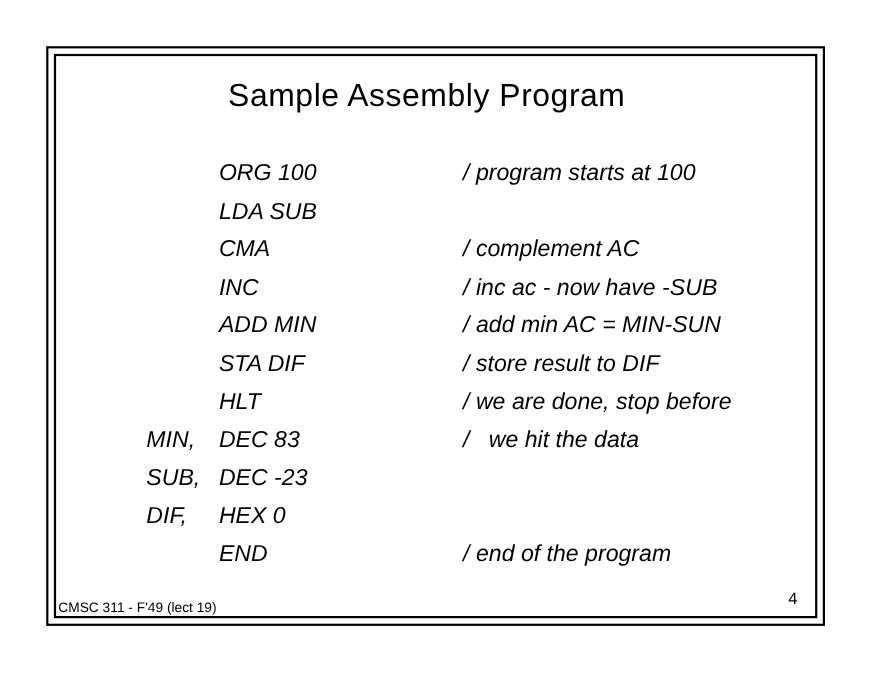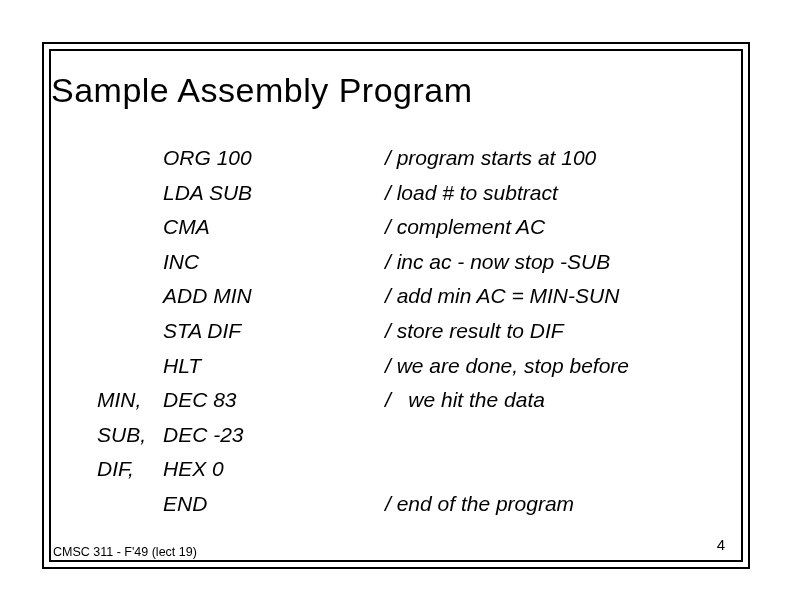--- a/index.html
+++ b/index.html
@@ -19,38 +19,38 @@
   }
   .inner-frame {
     position: absolute;
     inset: 5px;
     border: 2px solid #000000;
     background: #ffffff;
   }
   .slide-title {
     position: absolute;
     top: 20px; left: 0; right: 16px;
-    text-align: left;
-    font-size: 34px;
+    text-align: center;
+    font-size: 29px;
     font-weight: 400;
     letter-spacing: 0.5px;
     white-space: nowrap;
   }
   .program-listing {
     position: absolute;
     top: 90px; left: 46px; right: 8px; font-style: italic;
   }
   .code-row {
     display: flex;
     height: 34.6px;
     line-height: 34.6px;
     font-size: 21px;
     white-space: pre;
   }
-  .code-row .label  { width: 66px;  flex: 0 0 66px; }
+  .code-row .label  { width: 66px;  flex: 0 0 66px; margin-left: 36px; }
   .code-row .instr  { width: 222px; flex: 0 0 222px; }
   .code-row .comment{ flex: 1 1 auto; }
   .footer-left {
     position: absolute;
     left: 2px; bottom: 1px;
     font-size: 12.5px;
     white-space: nowrap;
   }
   .page-number {
     position: absolute;
@@ -61,23 +61,23 @@
 </head>
 <body>
 
 <div class="outer-frame">
   <div class="inner-frame">
 
     <div class="slide-title">Sample Assembly Program</div>
 
     <div class="program-listing">
         <div class="code-row"><span class="col label"></span><span class="col instr">ORG 100</span><span class="col comment">/ program starts at 100</span></div>
-        <div class="code-row"><span class="col label"></span><span class="col instr">LDA SUB</span><span class="col comment">/ load # to subtract</span></div>
+        <div class="code-row"><span class="col label"></span><span class="col instr">LDA SUB</span></div>
         <div class="code-row"><span class="col label"></span><span class="col instr">CMA</span><span class="col comment">/ complement AC</span></div>
-        <div class="code-row"><span class="col label"></span><span class="col instr">INC</span><span class="col comment">/ inc ac - now stop -SUB</span></div>
+        <div class="code-row"><span class="col label"></span><span class="col instr">INC</span><span class="col comment">/ inc ac - now have -SUB</span></div>
         <div class="code-row"><span class="col label"></span><span class="col instr">ADD MIN</span><span class="col comment">/ add min AC = MIN-SUN</span></div>
         <div class="code-row"><span class="col label"></span><span class="col instr">STA DIF</span><span class="col comment">/ store result to DIF</span></div>
         <div class="code-row"><span class="col label"></span><span class="col instr">HLT</span><span class="col comment">/ we are done, stop before</span></div>
         <div class="code-row"><span class="col label">MIN,</span><span class="col instr">DEC 83</span><span class="col comment">/   we hit the data</span></div>
         <div class="code-row"><span class="col label">SUB,</span><span class="col instr">DEC -23</span><span class="col comment"></span></div>
         <div class="code-row"><span class="col label">DIF,</span><span class="col instr">HEX 0</span></div>
         <div class="code-row"><span class="col label"></span><span class="col instr">END</span><span class="col comment">/ end of the program</span></div>
       </div>
 
     <div class="footer-left">CMSC 311 - F'49 (lect 19)</div>

